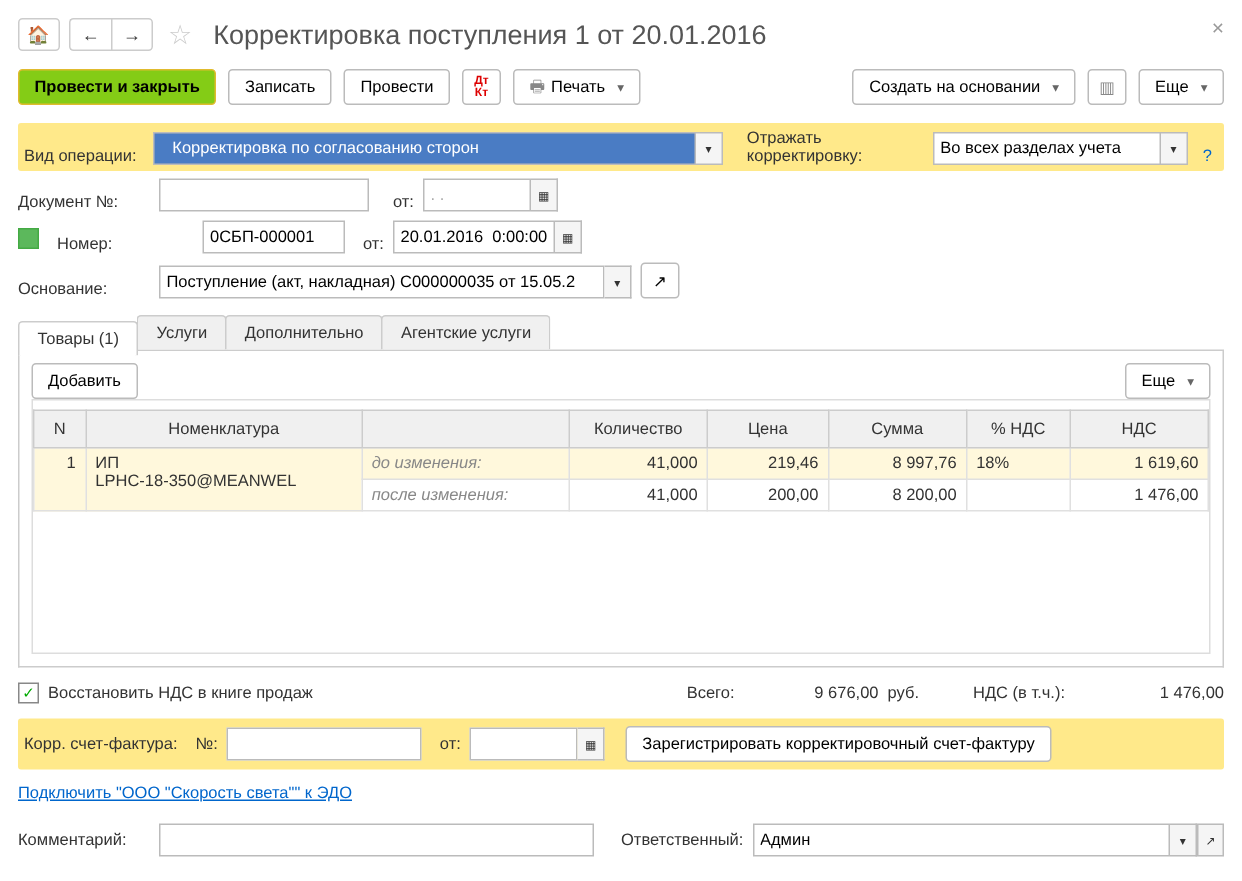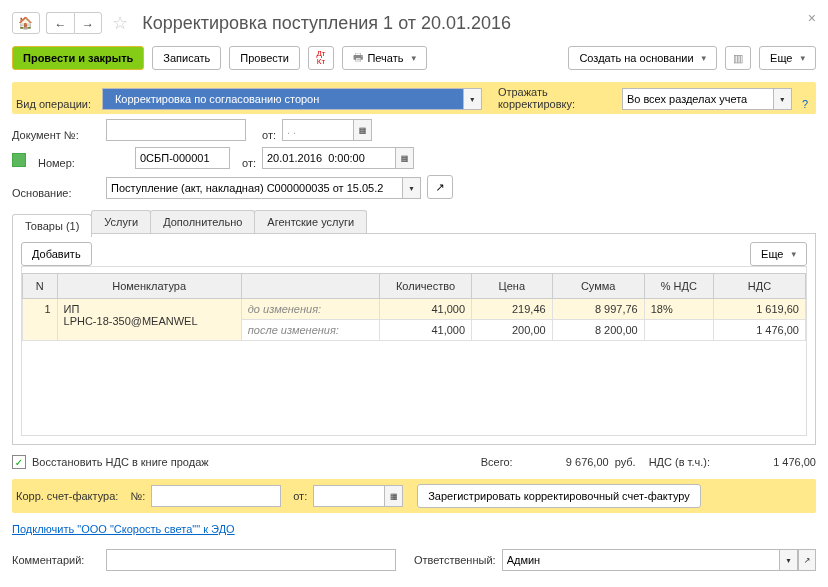--- a/index.html
+++ b/index.html
@@ -35,21 +35,21 @@
 .table td { border: 1px solid #e0e0e0; padding: 4px 6px; font-size: 11px; vertical-align: top; }
 .table .num { text-align: right; }
 .row-before { background: #fff8dc; }
 .row-after { background: #fff; }
 .tbl-area { height: 170px; overflow: auto; border: 1px solid #ddd; }
 .footer-row { display: flex; align-items: center; gap: 6px; padding: 4px 0; margin-top: 6px; }
 .footer-row.highlight { background: #ffe98a; padding: 5px 4px; border-radius: 2px;}
 .checkbox { width: 14px; height: 14px; border: 1px solid #888; background: #fff; display: inline-flex; align-items: center; justify-content: center; color: #0a0; font-size: 10px; }
 .link { color: #0066cc; text-decoration: underline; cursor: pointer; }
 .green-sq { width: 14px; height: 14px; background: #5cb85c; border: 1px solid #4a4; display: inline-block; }
-.abk { font-size: 8px; color: #d00; display:inline-block; line-height:1; }
+.abk { font-size: 8px; color: #d00; display:inline-block; line-height:1;font-weight:bold; }
 .print-ico { color: #888; }
 .doc-ico { color: #888; }
 </style>
 </head>
 <body>
 
 <div class="window">
   <div class="titlebar">
     <div class="nav-btn">🏠</div>
     <div class="nav-group">
@@ -103,21 +103,21 @@
       <div class="drop-btn">▦</div>
     </div>
   </div>
 
   <div class="form-row">
     <span style="width:20px"><span class="green-sq"></span></span>
     <span class="label" style="width:62px">Номер:</span>
     <input class="input" style="width: 95px; margin-left: 29px;" value="0СБП-000001">
     <span class="label" style="margin-left:6px">от:</span>
     <div style="display:flex">
-      <input class="input" style="width: 134px;" value="20.01.2016  0:00:00">
+      <input class="input" style="width: 108px;" value="20.01.2016  0:00:00">
       <div class="drop-btn">▦</div>
     </div>
   </div>
 
   <div class="form-row">
     <span class="label" style="width:88px">Основание:</span>
     <div style="display:flex;width:315px">
       <input class="input" style="flex: 1 1 0%;" value="Поступление (акт, накладная) С000000035 от 15.05.2">
       <div class="drop-btn">▾</div>
     </div>
@@ -177,21 +177,21 @@
     </div>
   </div>
 
   <div class="footer-row">
     <span class="checkbox">✓</span>
     <span class="label">Восстановить НДС в книге продаж</span>
     <span class="spacer"></span>
     <span class="label">Всего:</span>
     <span class="label" style="width:90px;text-align:right">9 676,00</span>
     <span class="label">руб.</span>
-    <span class="label" style="margin-left:7px">НДС (в т.ч.):</span>
+    <span class="label" style="margin-left:30px">НДС (в т.ч.):</span>
     <span class="label" style="width:100px;text-align:right">1 476,00</span>
   </div>
 
   <div class="footer-row highlight">
     <span class="label">Корр. счет-фактура:</span>
     <span class="label" style="margin-left:6px">№:</span>
     <input class="input" style="width: 130px;">
     <span class="label" style="margin-left:6px">от:</span>
     <div style="display:flex">
       <input class="input" style="width: 72px;">

